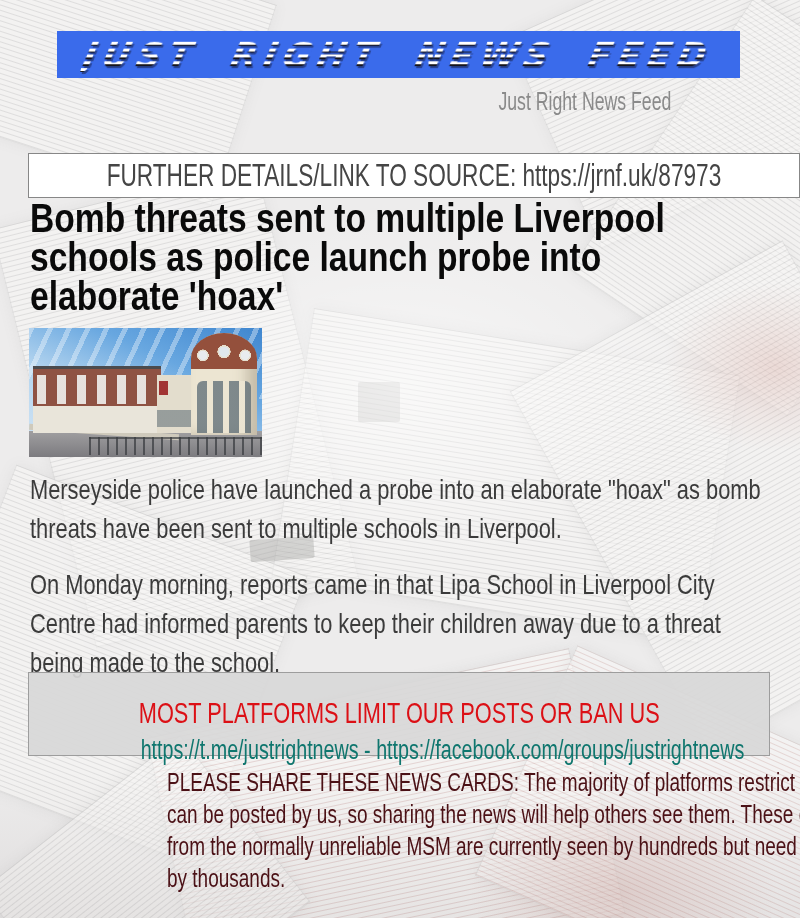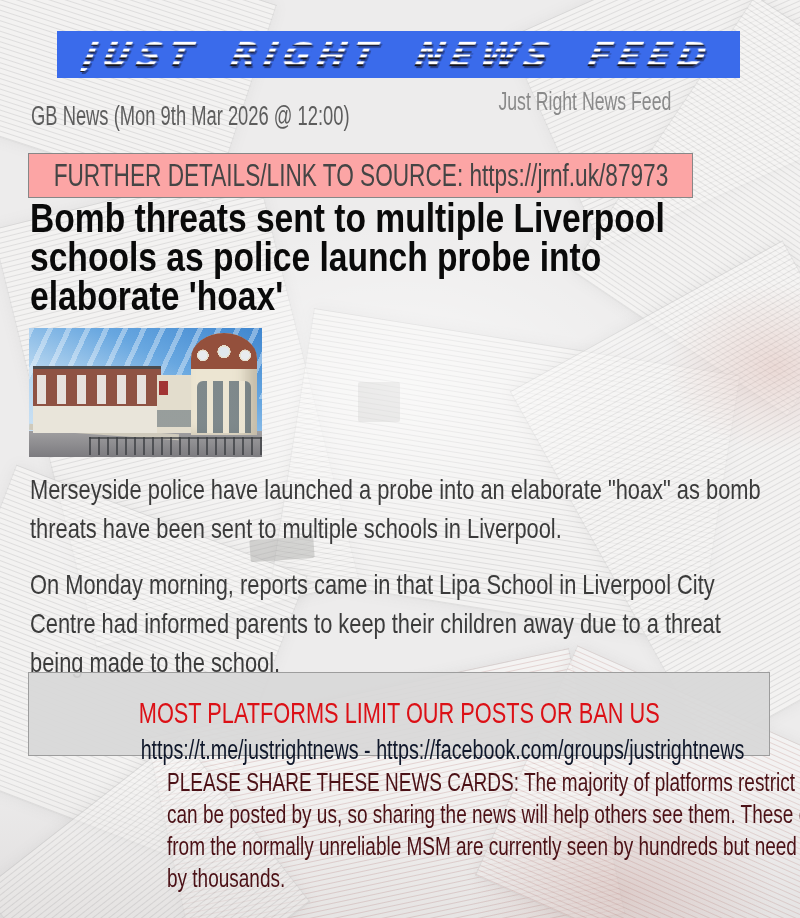--- a/index.html
+++ b/index.html
@@ -59,22 +59,22 @@
     -webkit-background-clip:text; background-clip:text; color:transparent;
     filter:drop-shadow(2px 2px 0 rgba(15,15,40,.45));
   }
   
   .gb-line{position:absolute; left:31px; top:101px; font-size:27px; color:#5d5d5d;}
   .brand-block{position:absolute; right:129px; top:86px; text-align:right; color:#8a8a8a;}
   .brand-name{font-size:26px; line-height:30px;}
   .brand-url{font-size:21px; line-height:30px; letter-spacing:6px; margin-top:3px;}
   
   .source-bar{
-    position:absolute; left:28px; top:153px; width:665px; height:45px;
-    background:#fca5a5; border:1px solid #878787; box-sizing:border-box;
+    position:absolute; left:28px; top:153px; width:772px; height:45px;
+    background:#ffffff; border:1px solid #878787; box-sizing:border-box;
     display:flex; align-items:center; justify-content:center;
   }
   .source-text{font-size:31px; color:#454545;}
   
   .headline{
     position:absolute; left:30px; top:199px; width:785px;
     font-size:40px; font-weight:bold; line-height:39px; color:#0a0a0a;
     transform:scaleX(.84);
   }
   
@@ -120,21 +120,21 @@
   
   .body-text{position:absolute; left:30px; top:470px; width:952px;}
   .body-text p{margin:0 0 17px 0; font-size:28px; line-height:39px; color:#3b3b3b;}
   
   .promo-box{
     position:absolute; left:28px; top:672px; width:742px; height:84px;
     background:rgba(216,216,216,.92); border:1px solid #9d9d9d; box-sizing:border-box;
     text-align:center;
   }
   .promo-warning{margin-top:24px; font-size:29px; line-height:32px; color:#dc1016;}
-  .promo-links{margin-top:5px; font-size:27px; line-height:32px; color:#0f172a;}
+  .promo-links{margin-top:5px; font-size:27px; line-height:32px; color:#0f766e;}
   
   .footer-note{
     position:absolute; left:30px; top:766px; width:1015px;
     font-size:26px; line-height:32px; color:#4b1116;
     transform:scaleX(.73);
   }
 </style>
 </head>
 <body>
 
@@ -153,23 +153,20 @@
     <div class="paper p10"></div>
     <div class="blob b1"></div>
       <div class="blob b2"></div>
     <div class="bg-overlay"></div>
   </div>
 
   <div class="banner">
     <span class="banner-title">JUST RIGHT NEWS FEED</span>
   </div>
 
-  <div class="gb-line">
-    <span class="cond o-l s68">GB News (Mon 9th Mar 2026 @ 12:00)</span>
-  </div>
   <div class="brand-block">
     <div class="brand-name">
       <span class="cond o-r s68">Just Right News Feed</span>
     </div>
   </div>
 
   <div class="source-bar">
     <span class="source-text cond o-c s73">FURTHER DETAILS/LINK TO SOURCE: https://jrnf.uk/87973</span>
   </div>
 

